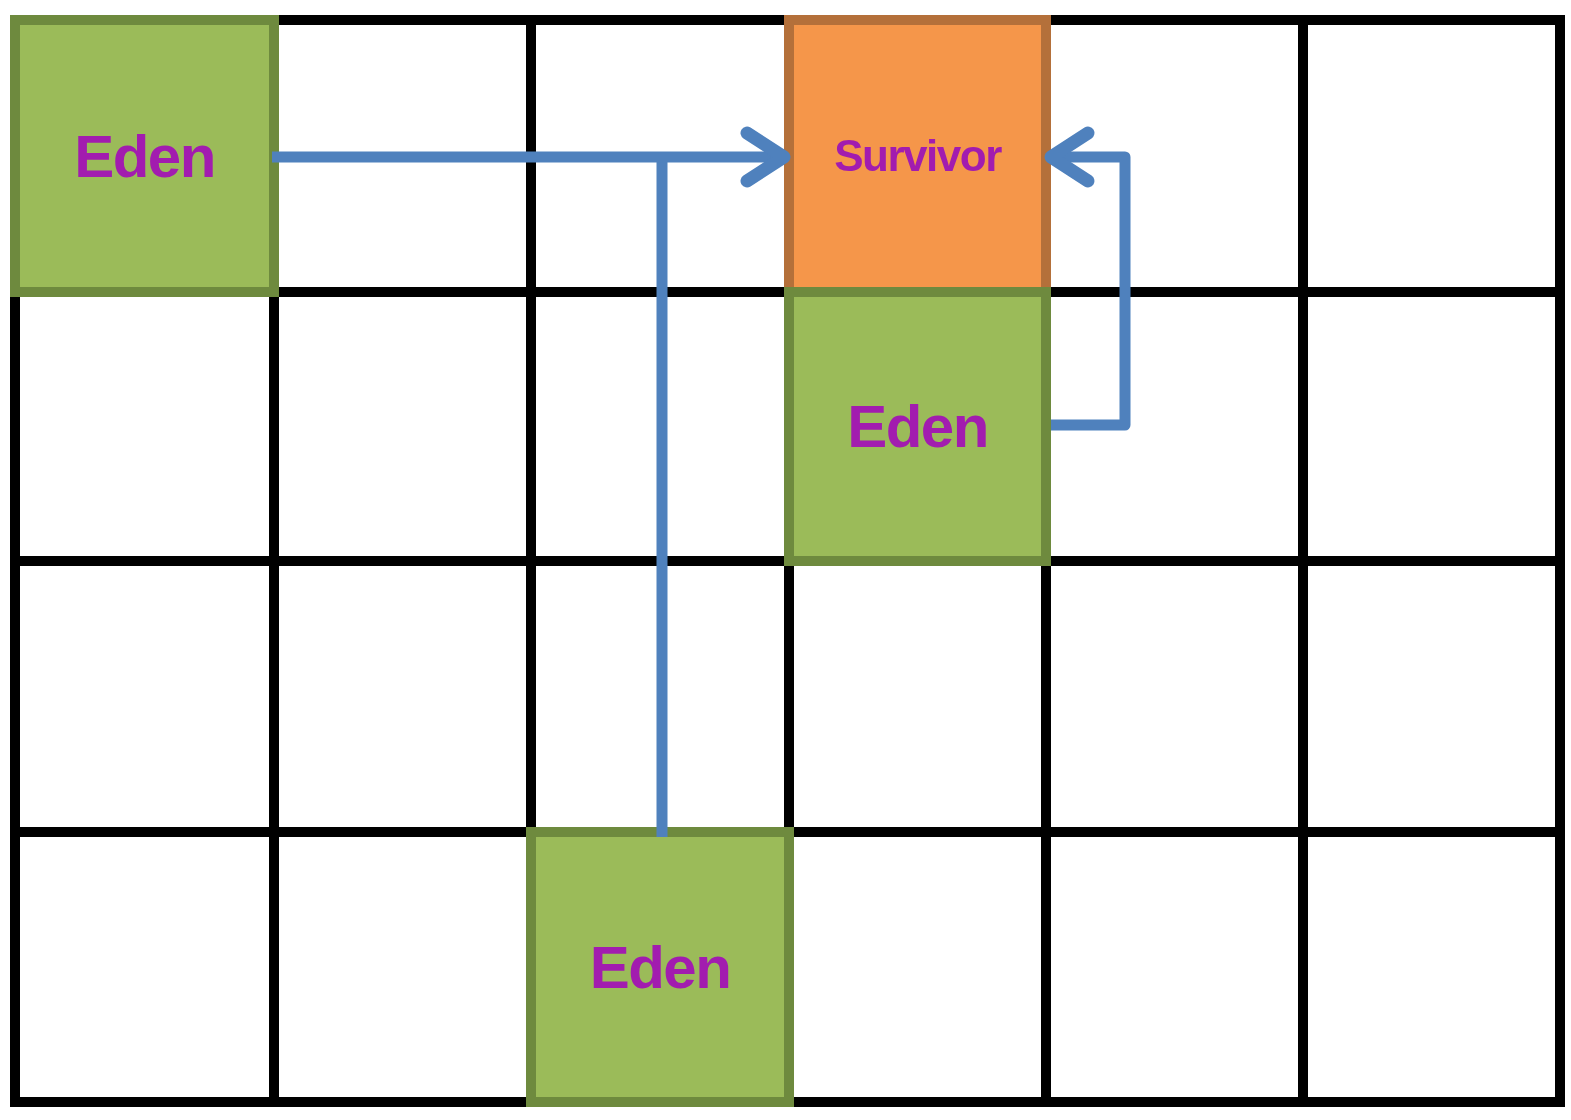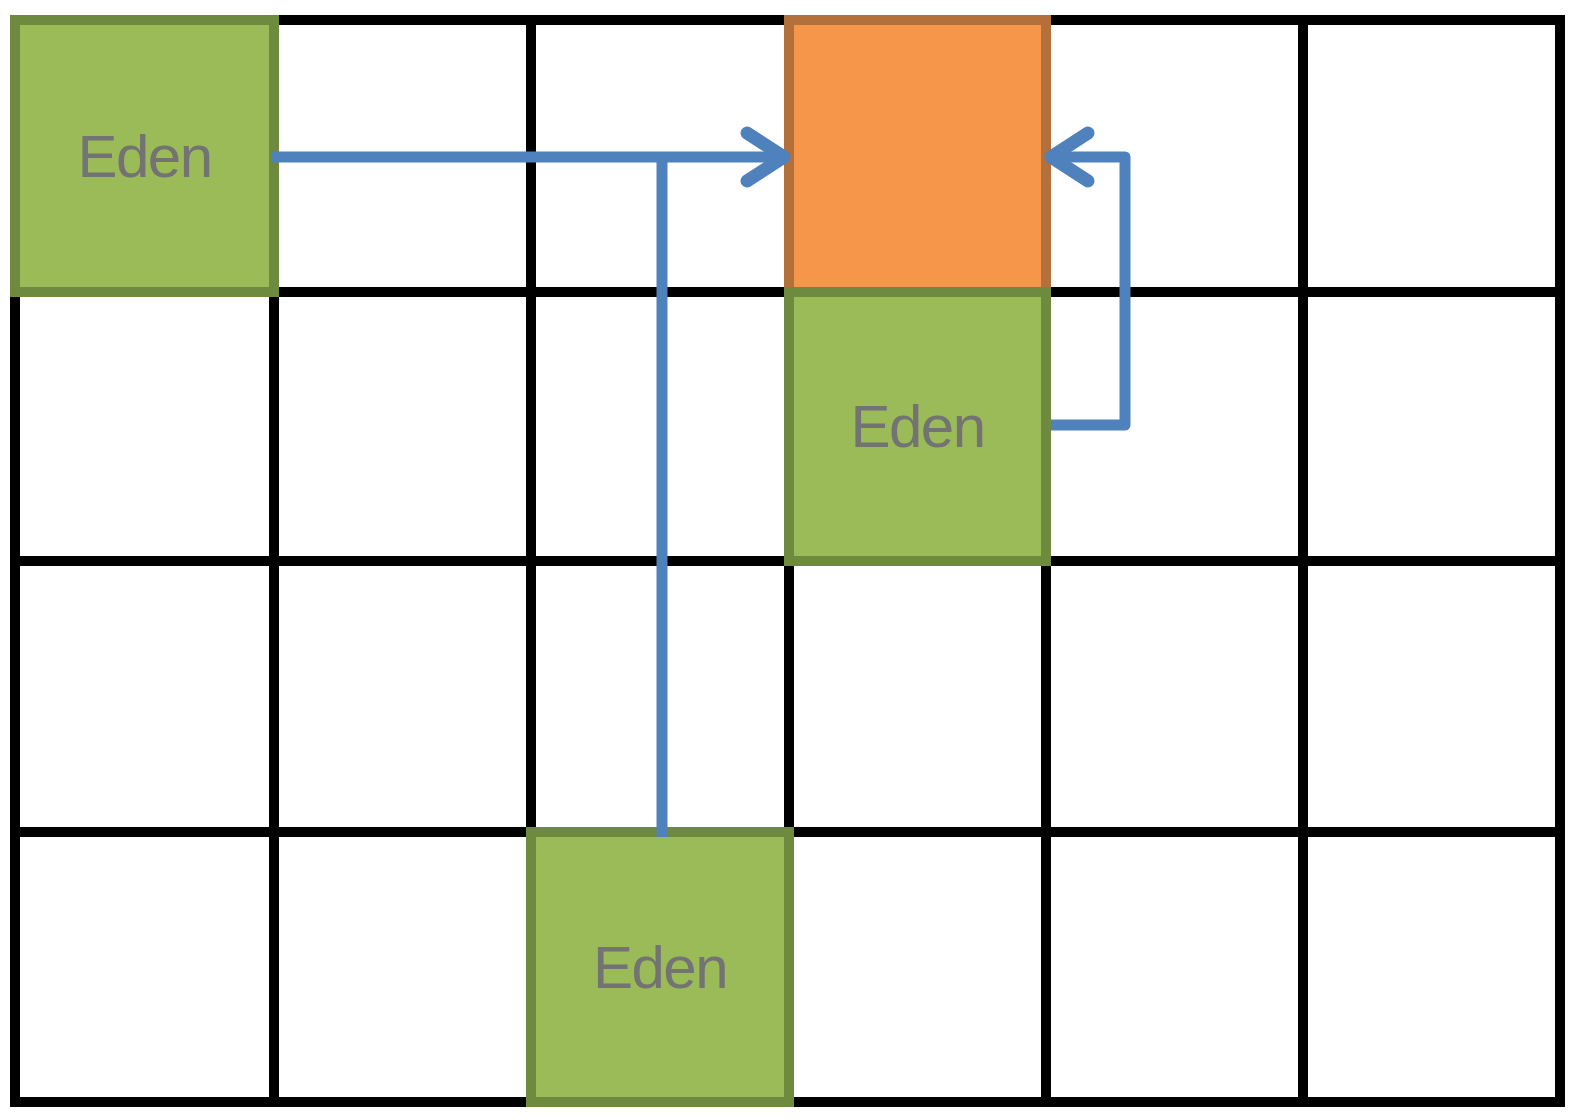--- a/index.html
+++ b/index.html
@@ -15,21 +15,21 @@
   }
   .diagram-svg{position:absolute; left:0; top:0;}
   .grid-line{stroke:var(--grid-line); stroke-width:10;}
   .box{stroke-width:10;}
   .box-eden{fill:var(--eden-fill); stroke:var(--eden-border);}
   .box-survivor{fill:var(--survivor-fill); stroke:var(--survivor-border);}
   .arrow-line{fill:none; stroke:var(--arrow); stroke-width:11; stroke-linejoin:round; stroke-linecap:butt;}
   .arrow-head{fill:none; stroke:var(--arrow); stroke-width:13; stroke-linecap:round; stroke-linejoin:round;}
   .label{
     position:absolute; display:flex; align-items:center; justify-content:center;
-    color:#737373; font-weight:normal; letter-spacing:-1.5px; user-select:none;
+    color:#a21caf; font-weight:bold; letter-spacing:-1.5px; user-select:none;
   }
   .label-eden{font-size:60px;}
   .label-survivor{font-size:44px;}
 </style>
 </head>
 <body>
 
 <div class="canvas">
 
   <svg class="diagram-svg" width="1571" height="1120" viewBox="0 0 1571 1120">
@@ -58,18 +58,19 @@
       <path class="arrow-line" d="M 662 837 L 662 157"></path>
       <path class="arrow-line" d="M 272 157 L 781 157"></path>
       <path class="arrow-head" d="M 747 133 L 784 157 L 747 181"></path>
       <path class="arrow-line" d="M 1051 425 L 1125 425 L 1125 157 L 1054 157"></path>
       <path class="arrow-head" d="M 1088 133 L 1051 157 L 1088 181"></path>
     </g>
   </svg>
 
   <div class="label label-eden" style="left:15px; top:20px; width:259px; height:272px;">Eden</div>
 
+  <div class="label label-survivor" style="left:789px; top:20px; width:257px; height:272px;">Survivor</div>
 
   <div class="label label-eden" style="left:789px; top:292px; width:257px; height:269px;">Eden</div>
 
   <div class="label label-eden" style="left:531px; top:832px; width:258px; height:270px;">Eden</div>
 
 </div>
 
 </body></html>

